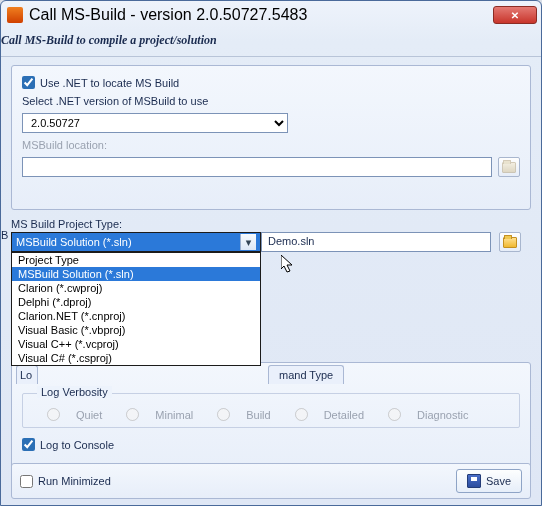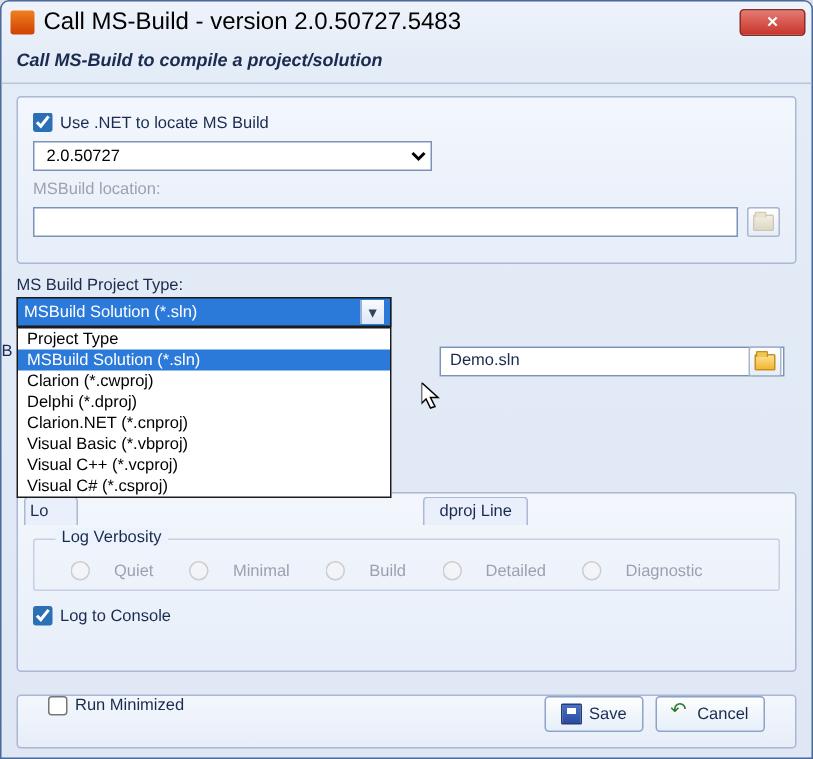--- a/index.html
+++ b/index.html
@@ -37,26 +37,27 @@
   width: 44px; height: 18px;
   background: linear-gradient(#e47a73, #c8352b);
   border: 1px solid #8b2c24;
   border-radius: 3px;
   color: #fff;
   display: flex; align-items: center; justify-content: center;
   font-weight: bold;
   font-size: 10px;
 }
 .subtitle {
-  padding: 4px 10px 8px;
+  padding: 4px 0 8px;
   font-style: italic;
   font-weight: bold;
   color: #1a2b4f;
   font-size: 12px;
   border-bottom: 1px solid #b8c4d8;
+  font-family: Liberation Serif, serif;
 }
 .client {
   position: relative;
   padding: 8px 10px;
 }
 .group {
   border: 1px solid #aab8d4;
   border-radius: 3px;
   background: linear-gradient(#f3f7fd, #e7eef9);
   padding: 10px 10px 4px;
@@ -131,22 +132,22 @@
 }
 .radio-row { display:flex; gap: 24px; margin-top:-8px; padding-left:14px;}
 .radio-item { color:#9aa2b0; display:flex; align-items:center; gap:16px;}
 .radio-item input{ accent-color:#888;}
 .bottom-bar {
   position: absolute; bottom: 6px; left: 10px; right: 10px;
   border: 1px solid #aab8d4;
   border-radius: 3px;
   background: linear-gradient(#f3f7fd, #e7eef9);
   height: 36px;
-  display: flex; align-items: flex-start;
-  padding: 0 20px;
+  display: flex; align-items: center;
+  padding: 0 8px;
 }
 .btn {
   height: 24px;
   border: 1px solid #8ea4c6;
   border-radius: 3px;
   background: linear-gradient(#fdfefe, #e6eef9);
   padding: 0 10px;
   display: flex; align-items: center; gap: 5px;
   color:#1a2b4f;
   cursor: default;
@@ -198,24 +199,27 @@
     <div class="app-icon"></div>
     <div class="title-text">Call MS-Build - version 2.0.50727.5483</div>
     <div class="close-btn">
       <span>✕</span>
     </div>
   </div>
   <div class="subtitle">Call MS-Build to compile a project/solution</div>
 
   <div class="client">
 
-    <div class="group" style="height:112px;">
+    <div class="group" style="height:145px;">
       <div class="row">
         <input type="checkbox" class="chk" checked="" style="">
         <span class="label">Use .NET to locate MS Build</span>
+      </div>
+      <div class="row">
+        <span class="label">Select .NET version of MSBuild to use</span>
       </div>
       <div class="row">
         <select style="width:266px;">
           <option>2.0.50727</option>
         </select>
       </div>
       <div class="row" style="margin-top:2px;">
         <span class="disabled-label">MSBuild location:</span>
       </div>
       <div class="loc-row">
@@ -242,29 +246,29 @@
         <div class="dd-item">Clarion (*.cwproj)</div>
         <div class="dd-item">Delphi (*.dproj)</div>
         <div class="dd-item">Clarion.NET (*.cnproj)</div>
         <div class="dd-item">Visual Basic (*.vbproj)</div>
         <div class="dd-item">Visual C++ (*.vcproj)</div>
         <div class="dd-item">Visual C# (*.csproj)</div>
       </div>
     </div>
 
     <span class="behind-text" style="left:0px;top:172px;">B</span>
-    <span class="behind-text" style="left:260px;top:175px;background:#fff;border:1px solid #7c93b7;padding:2px 6px;height:20px;width:230px;margin-left:32px;">Demo.sln</span>
+    <span class="behind-text" style="left:260px;top:175px;background:#fff;border:1px solid #7c93b7;padding:2px 6px;height:20px;width:230px;">Demo.sln</span>
     <div class="icon-btn" style="position:absolute;left:498px;top:175px;">
       <div class="folder-icon"></div>
     </div>
 
     <div class="tabs" style="margin-top:110px;">
       <div class="tab-strip">
-        <div class="tab" style="width:36px;padding:3px 1px 3px 3px;overflow:hidden;"><span>Lo</span></div>
-        <div class="tab" style="margin-left:228px;"><span>dproj Line</span></div>
+        <div class="tab" style="width:22px;padding:3px 1px 3px 3px;overflow:hidden;"><span>Lo</span></div>
+        <div class="tab" style="margin-left:228px;"><span>mand Type</span></div>
       </div>
       <div class="fieldset">
         <span class="fieldset-legend">Log Verbosity</span>
         <div class="radio-row">
           <label class="radio-item">
               <input type="radio" disabled="" style="">
               <span>Quiet</span>
             </label>
           <label class="radio-item">
               <input type="radio" disabled="" style="">
@@ -293,24 +297,20 @@
   </div>
 
   <div class="bottom-bar">
     <input type="checkbox" class="chk" style="">
     <span class="label">Run Minimized</span>
     <div style="flex:1"></div>
     <div class="btn">
       <div class="save-icon"></div>
       <span>Save</span>
     </div>
-    <div class="btn">
-      <div class="cancel-icon"></div>
-      <span>Cancel</span>
-    </div>
   </div>
 
   <div class="cursor-arrow" style="left:280px;top:254px;">
     <svg width="14" height="20">
         <path d="M0 0 L0 14 L3 11 L6 17 L9 16 L6 10 L11 10 Z" fill="#fff" stroke="#000" stroke-width="1"></path>
       </svg>
   </div>
 </div>
 
 </body></html>

